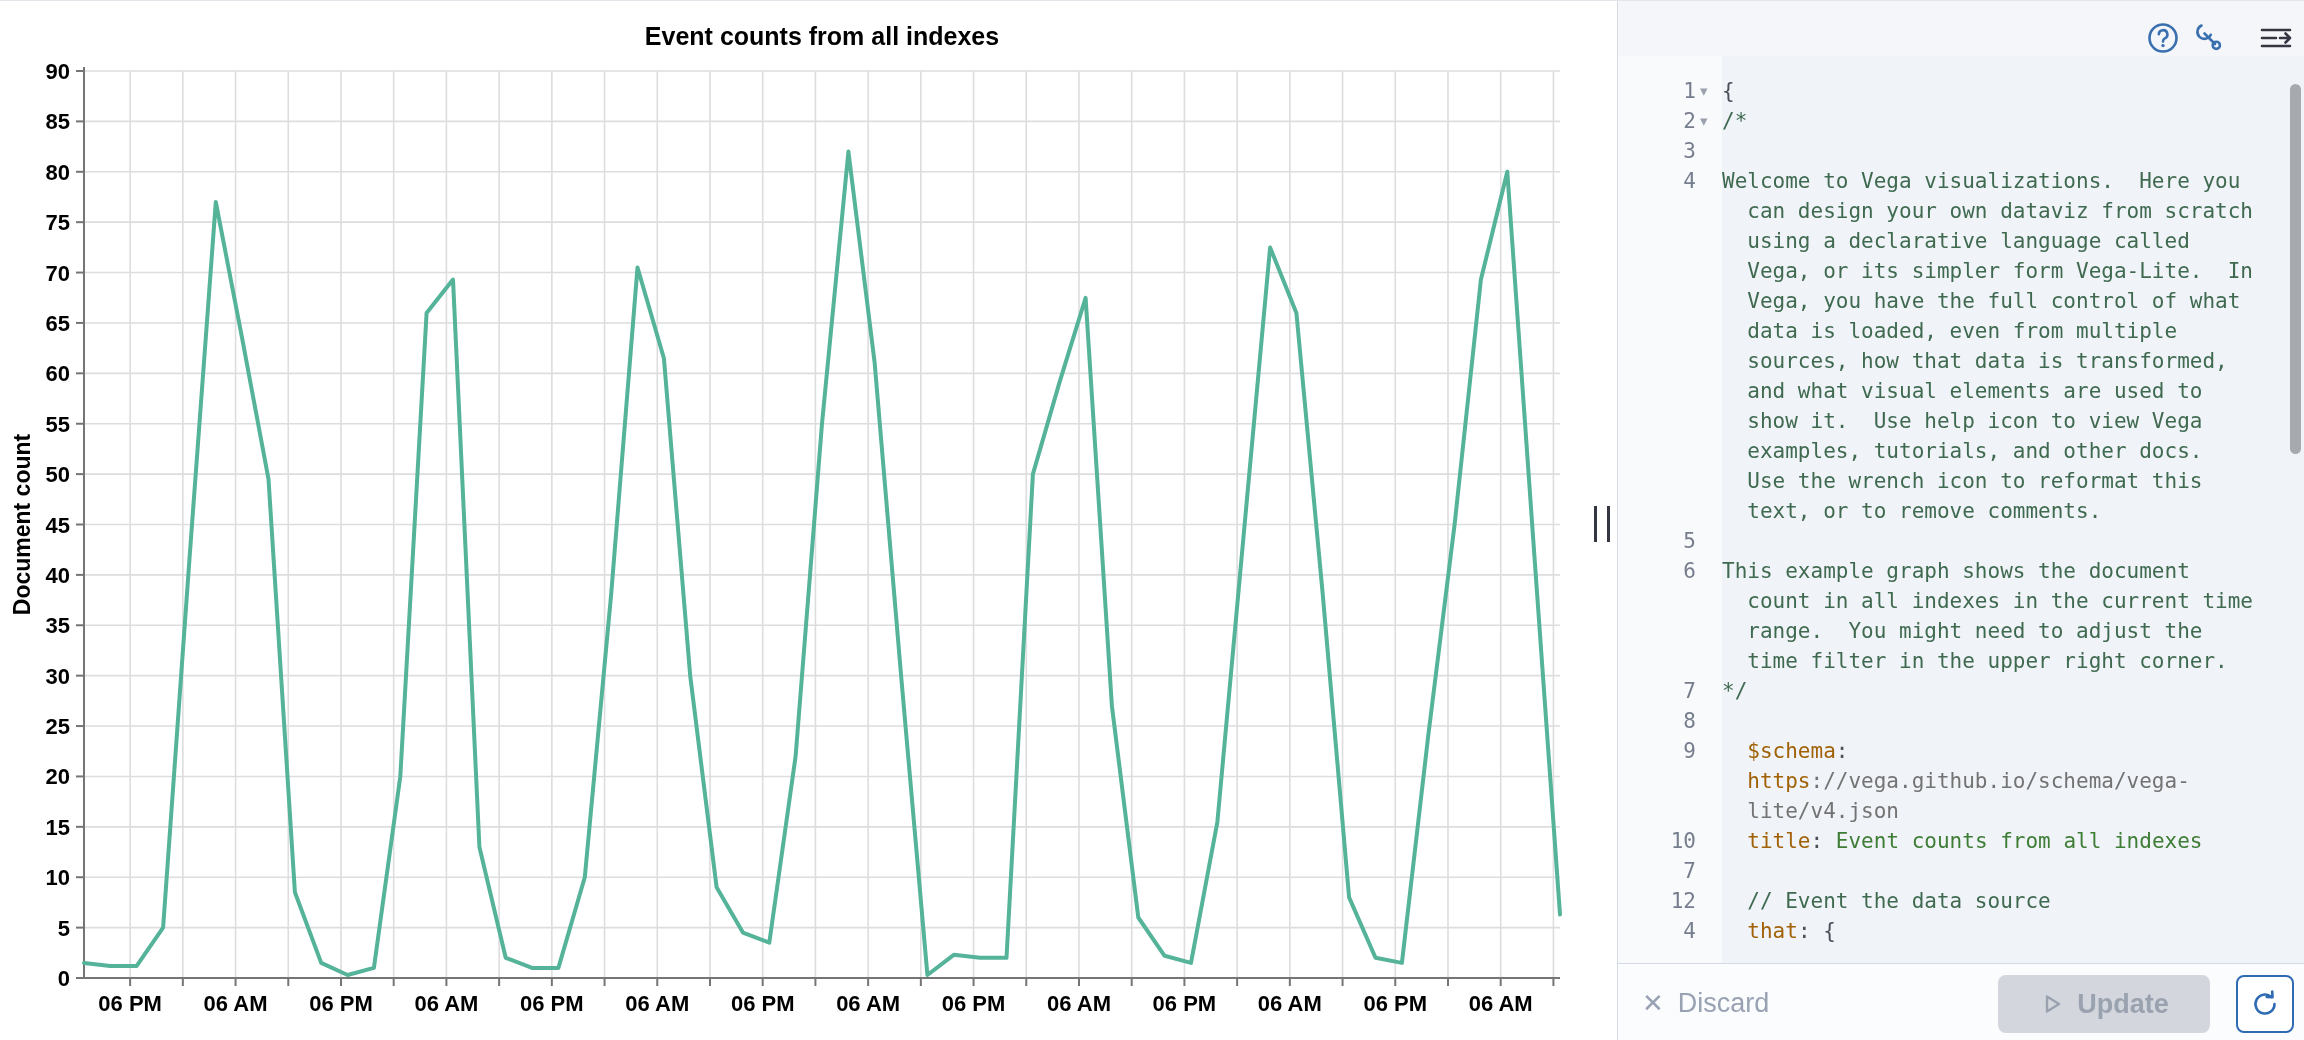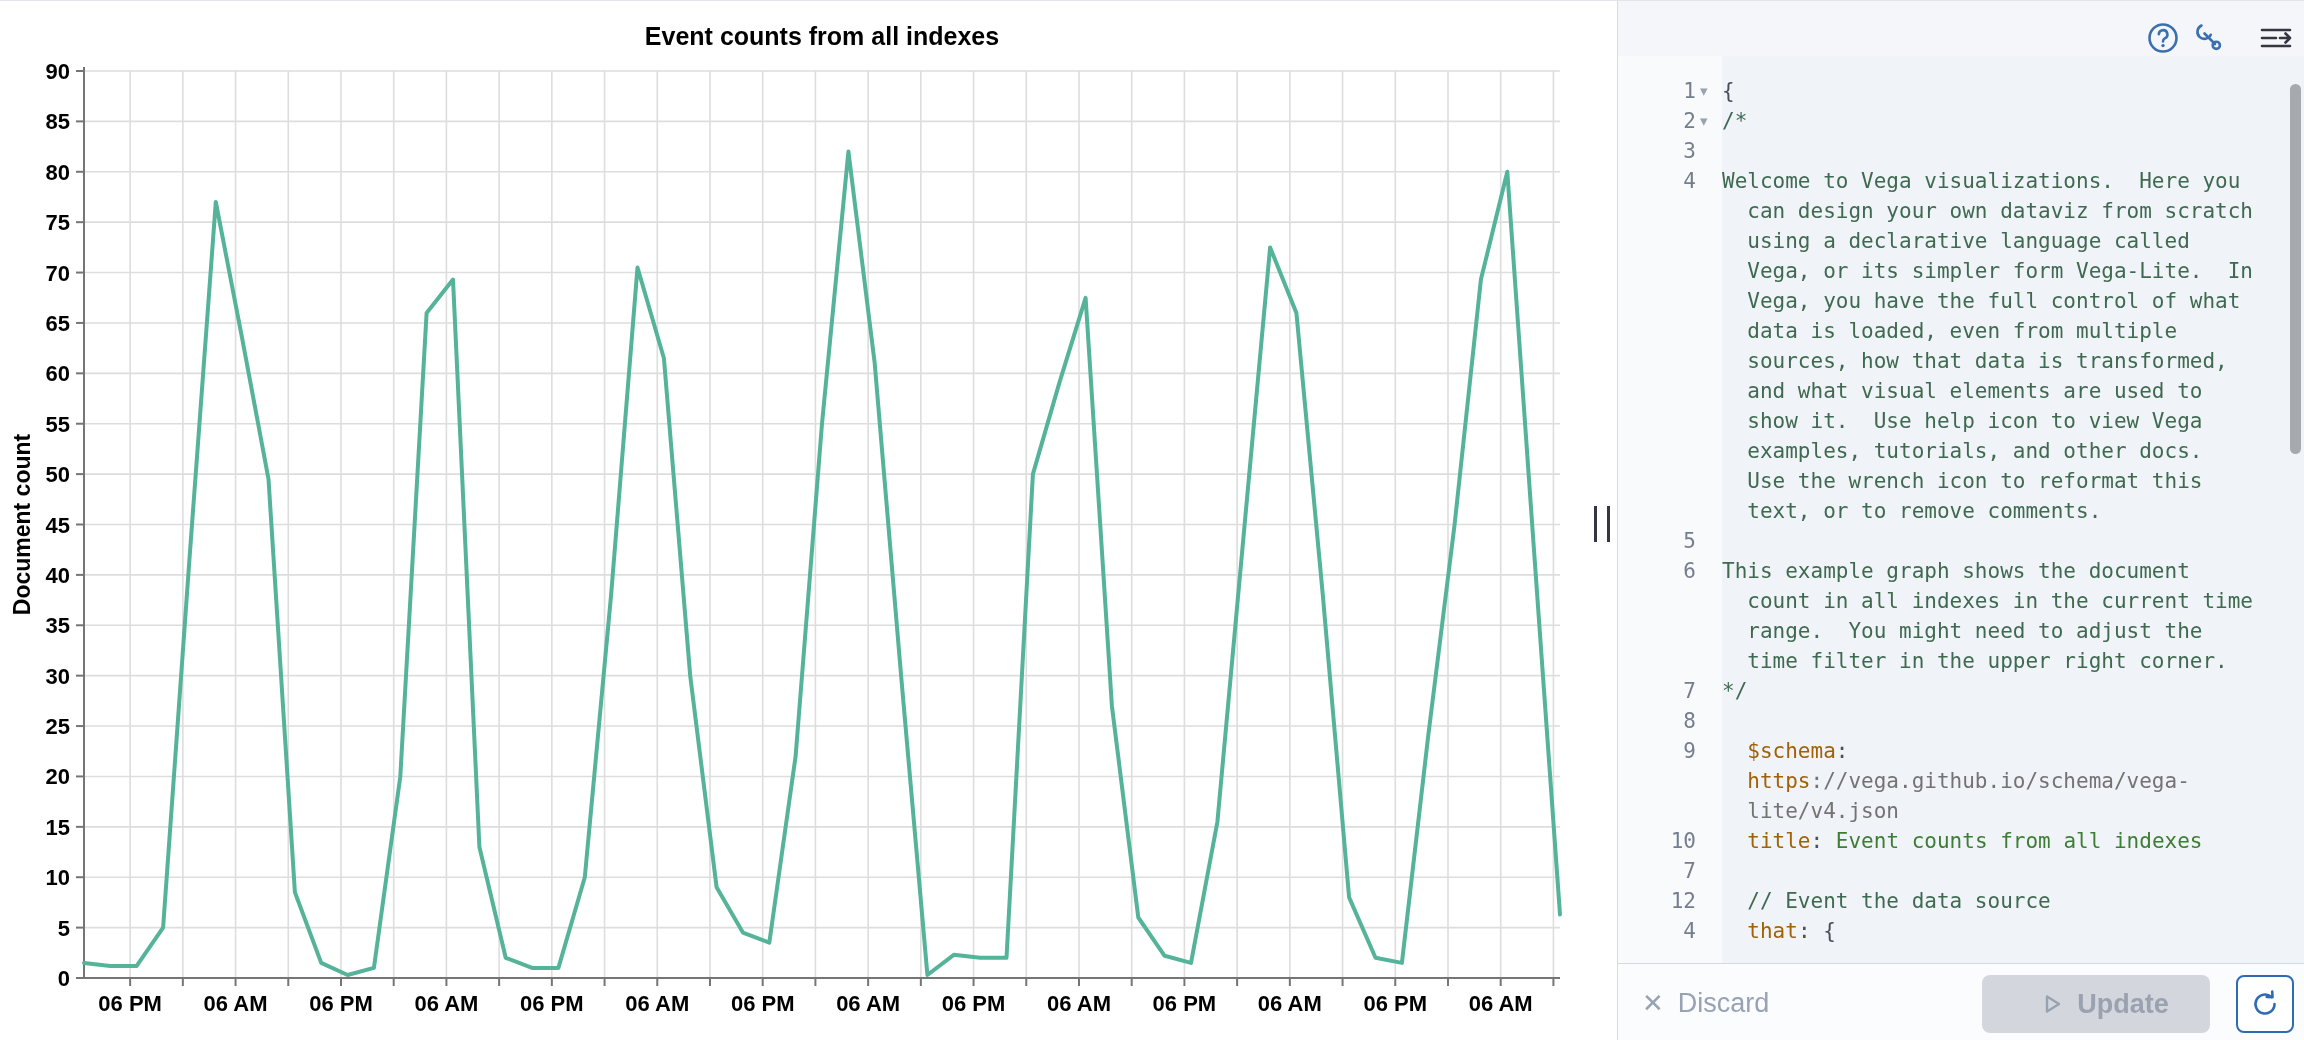--- a/index.html
+++ b/index.html
@@ -33,21 +33,21 @@
   .seg-string{color:#3e7d35;}
   .seg-url{color:#737373;}
   .seg-punct{color:#4a4f5a;}
   .seg-plain{color:#3b414d;}
   #editor-scrollbar{position:absolute;right:3px;top:28px;width:11px;height:370px;background:#a6a9ad;border-radius:6px;cursor:pointer;}
 
   
   #editor-footer{position:absolute;left:0;top:962px;width:686px;height:78px;background:#fbfcfe;border-top:1px solid #d3dae6;box-sizing:border-box;}
   #discard-btn{position:absolute;left:24px;top:0;height:78px;display:flex;align-items:center;gap:14px;color:#98a2b3;font-size:27px;cursor:pointer;}
   #discard-x{font-size:26px;color:#98a2b3;}
-  #update-btn{position:absolute;right:94px;top:11px;width:212px;height:58px;background:#d3d6dd;border-radius:8px;display:flex;align-items:center;justify-content:center;gap:12px;color:#9aa2b0;font-size:27px;font-weight:600;cursor:not-allowed;padding-left:16px;}
+  #update-btn{position:absolute;right:94px;top:11px;width:212px;height:58px;background:#d3d6dd;border-radius:8px;display:flex;align-items:center;justify-content:center;gap:12px;color:#9aa2b0;font-size:27px;font-weight:600;cursor:not-allowed;}
   #refresh-btn{position:absolute;right:10px;top:11px;width:58px;height:58px;background:#fff;border:2px solid #2f6bb3;border-radius:8px;box-sizing:border-box;display:flex;align-items:center;justify-content:center;cursor:pointer;}
 </style>
 </head>
 <body>
 
 <div id="app">
 
   <div id="chart-panel">
     <svg id="chart-svg" width="1617" height="1040">
         <line x1="84" x2="1560" y1="977" y2="977" stroke="#dddddd" stroke-width="1.6"></line>

